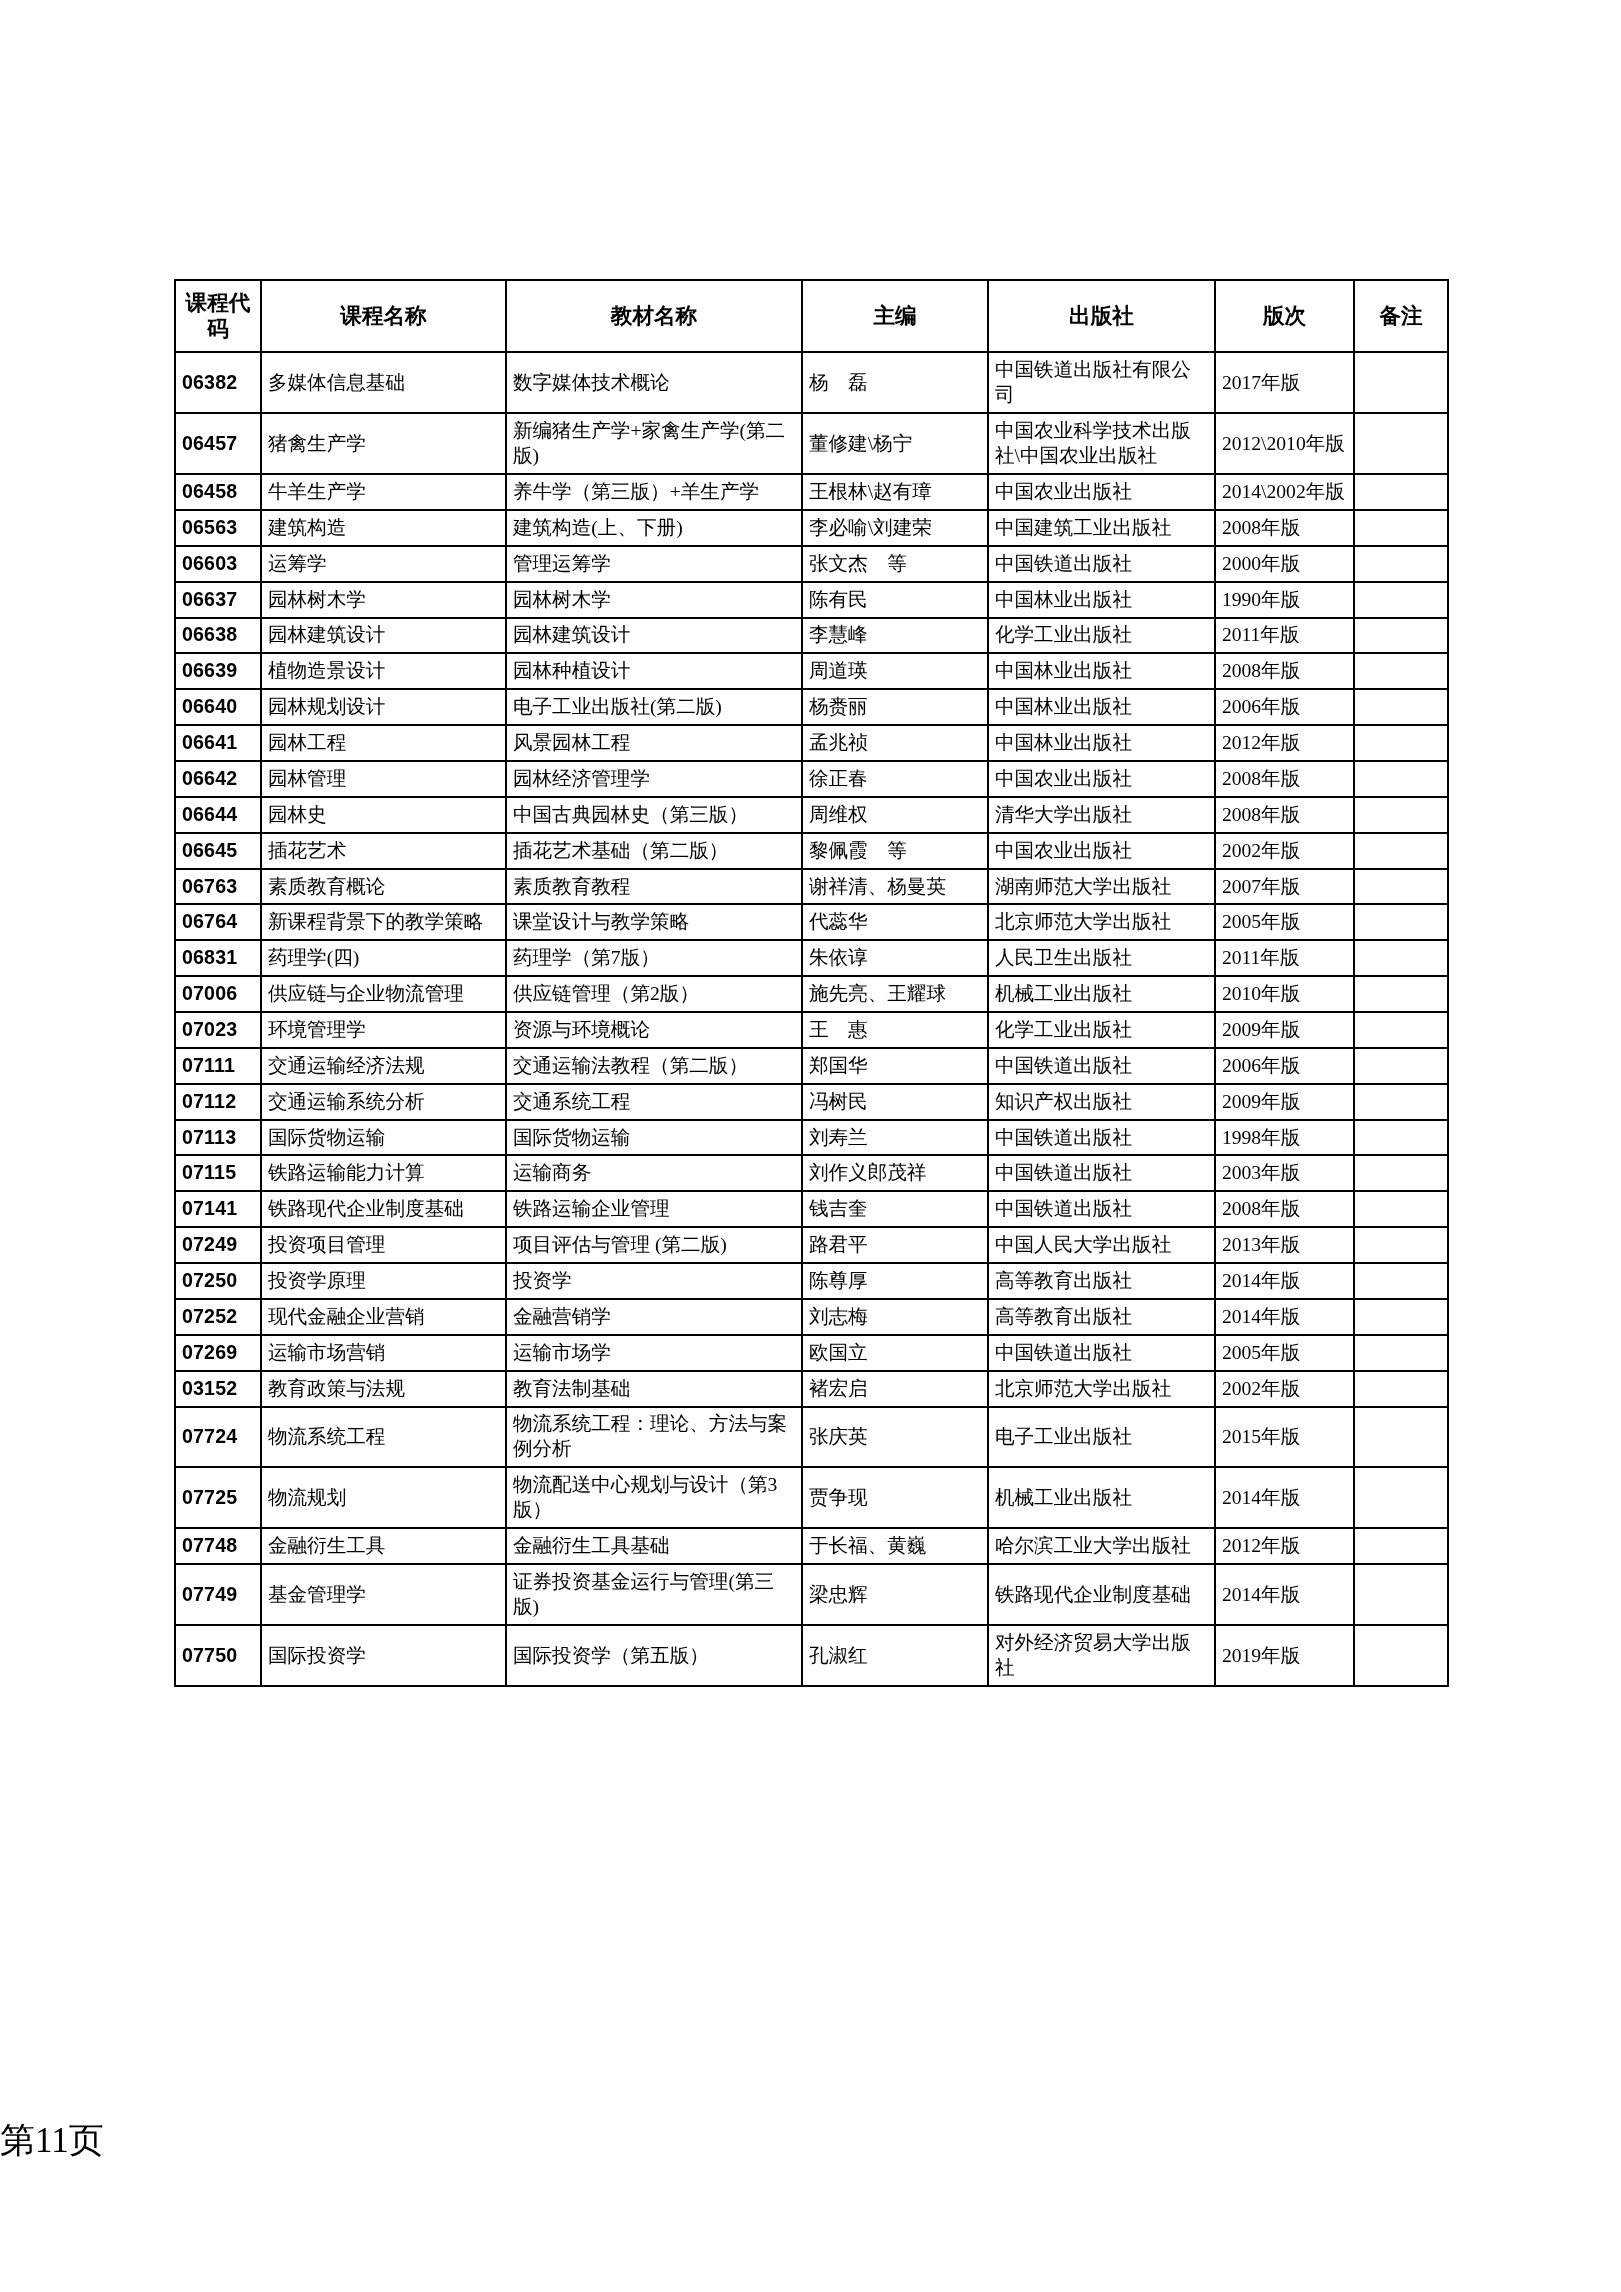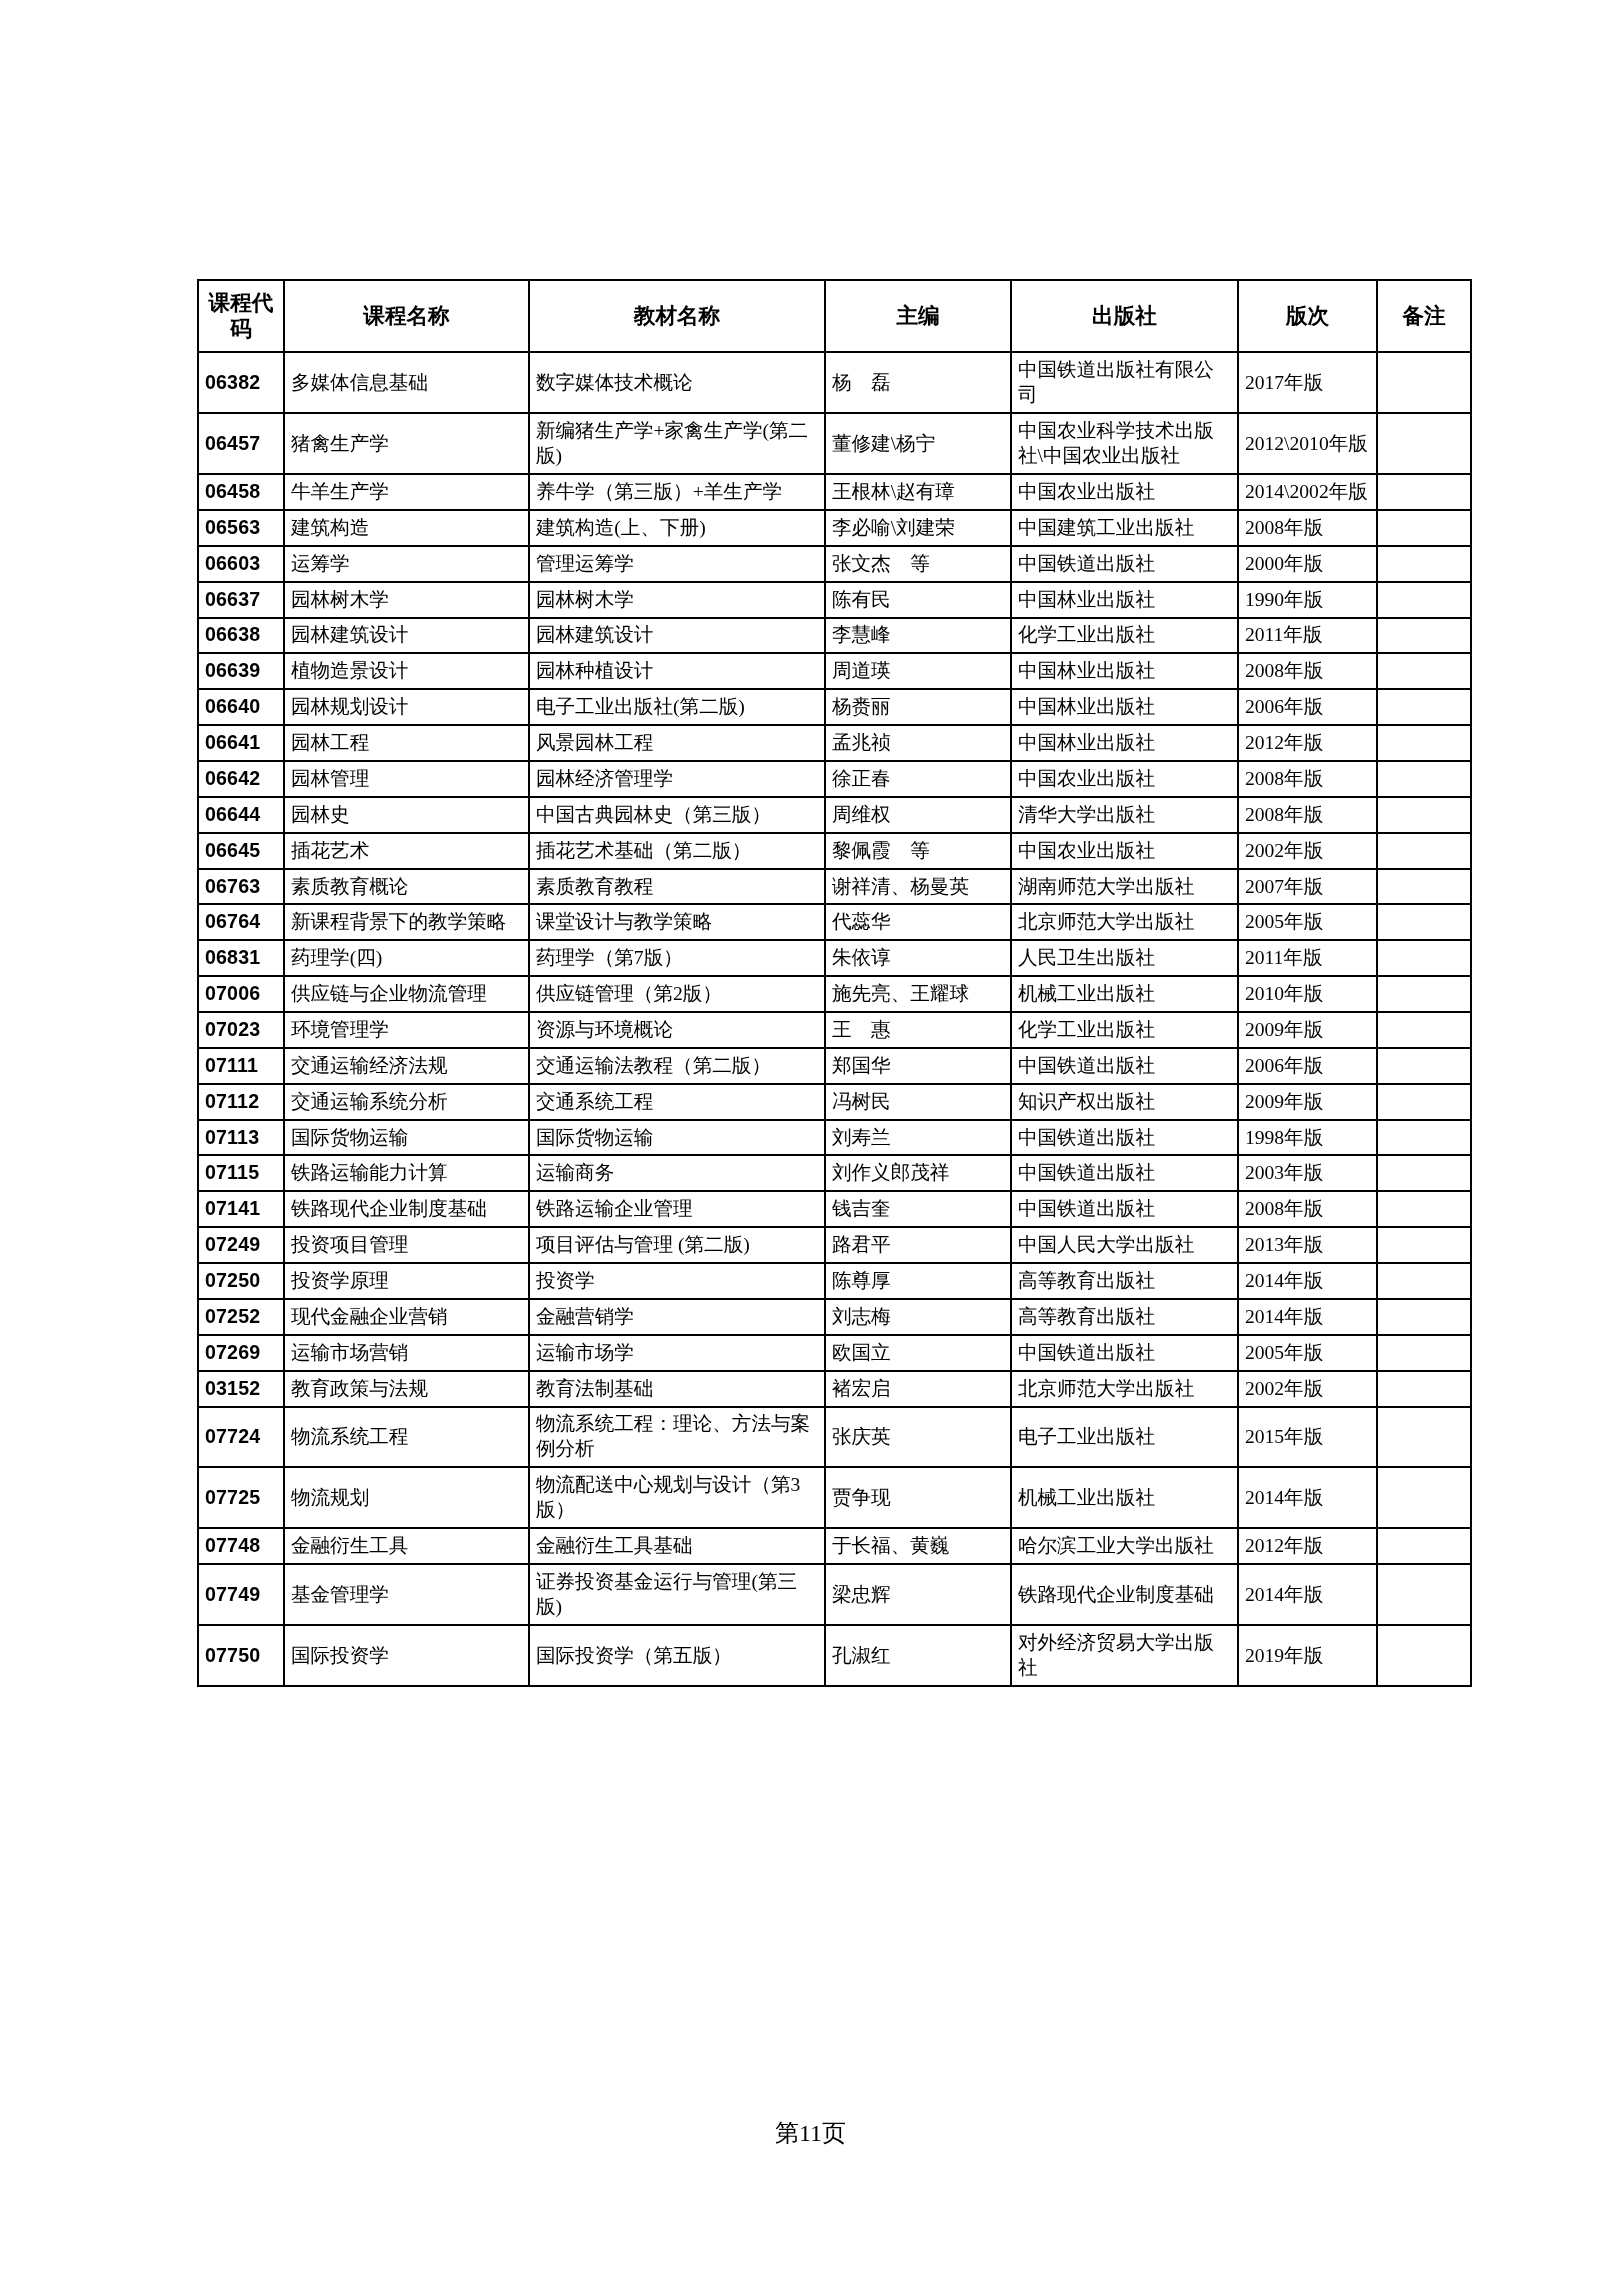--- a/index.html
+++ b/index.html
@@ -25,21 +25,20 @@
   .table-wrap {
     position: absolute;
     left: 174px;
     top: 279px;
     width: 1274px;
   }
   table.course-table {
     border-collapse: collapse;
     width: 1274px;
     table-layout: fixed;
-    margin-left: 23px;
   }
   table.course-table td,
   table.course-table th {
     border: 2px solid #000000;
     padding: 3.9px 5.9px 4.9px 5.9px;
     font-size: 19.6px;
     line-height: 1.28;
     vertical-align: middle;
     word-break: break-all;
     background: #ffffff;
@@ -76,22 +75,22 @@
     text-align: left;
     white-space: normal;
   }
   td.note { text-align: center; }
 
   .page-footer {
     position: absolute;
     left: 0;
     top: 2117px;
     width: 1621px;
-    text-align: center;
-    font-size: 24px;
+    text-align: left;
+    font-size: 35px;
     font-family: "Liberation Serif", "DejaVu Serif", serif;
   }
   .page-footer .pnum {
     font-family: "Liberation Serif", "DejaVu Serif", serif;
   }
 </style>
 </head>
 <body>
 
 <div class="page">

